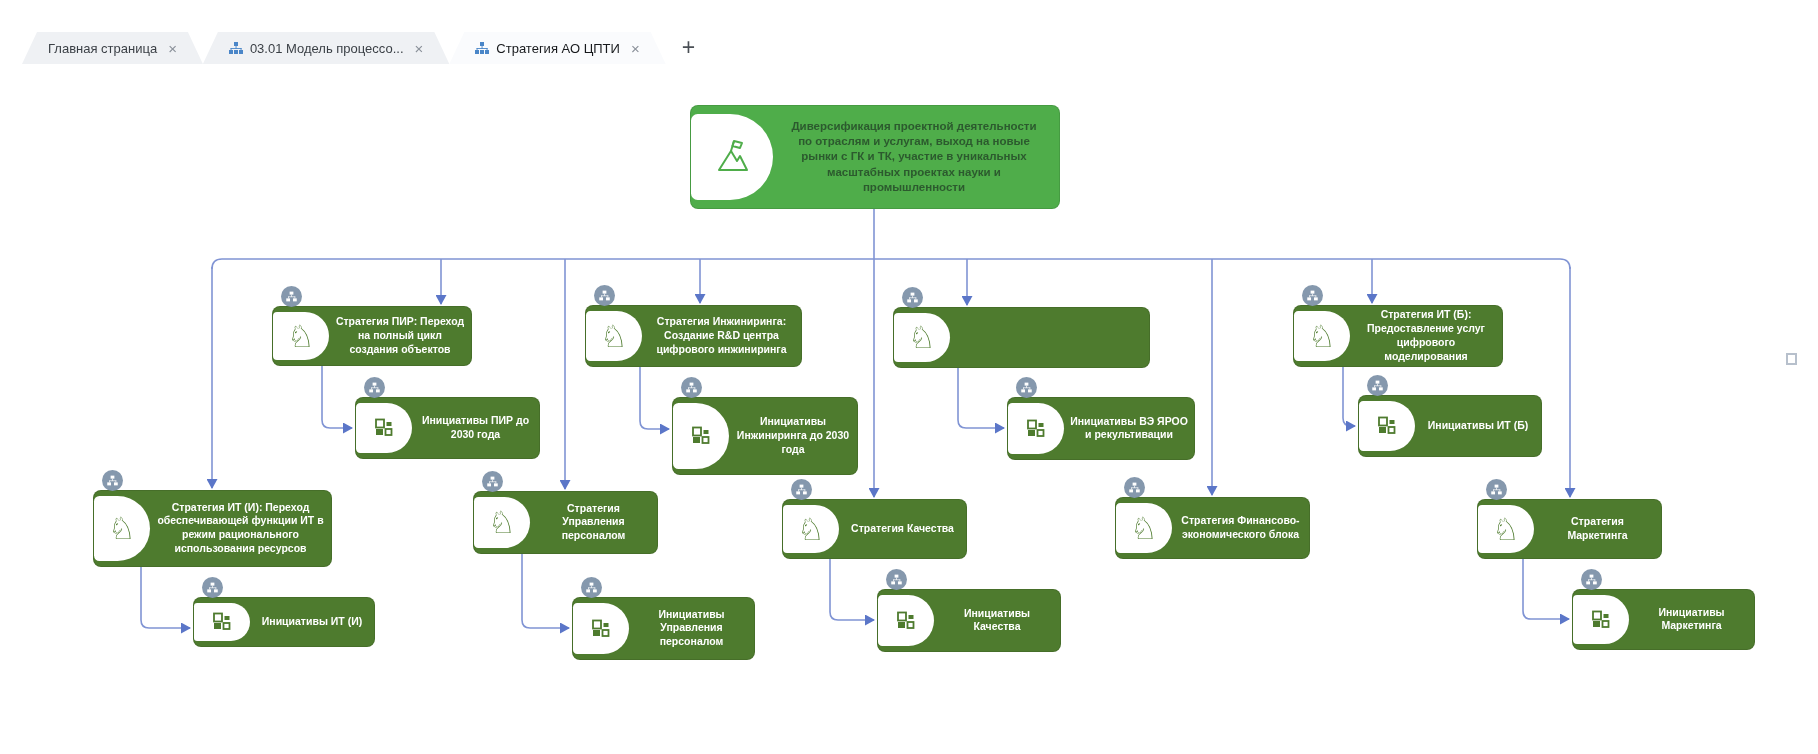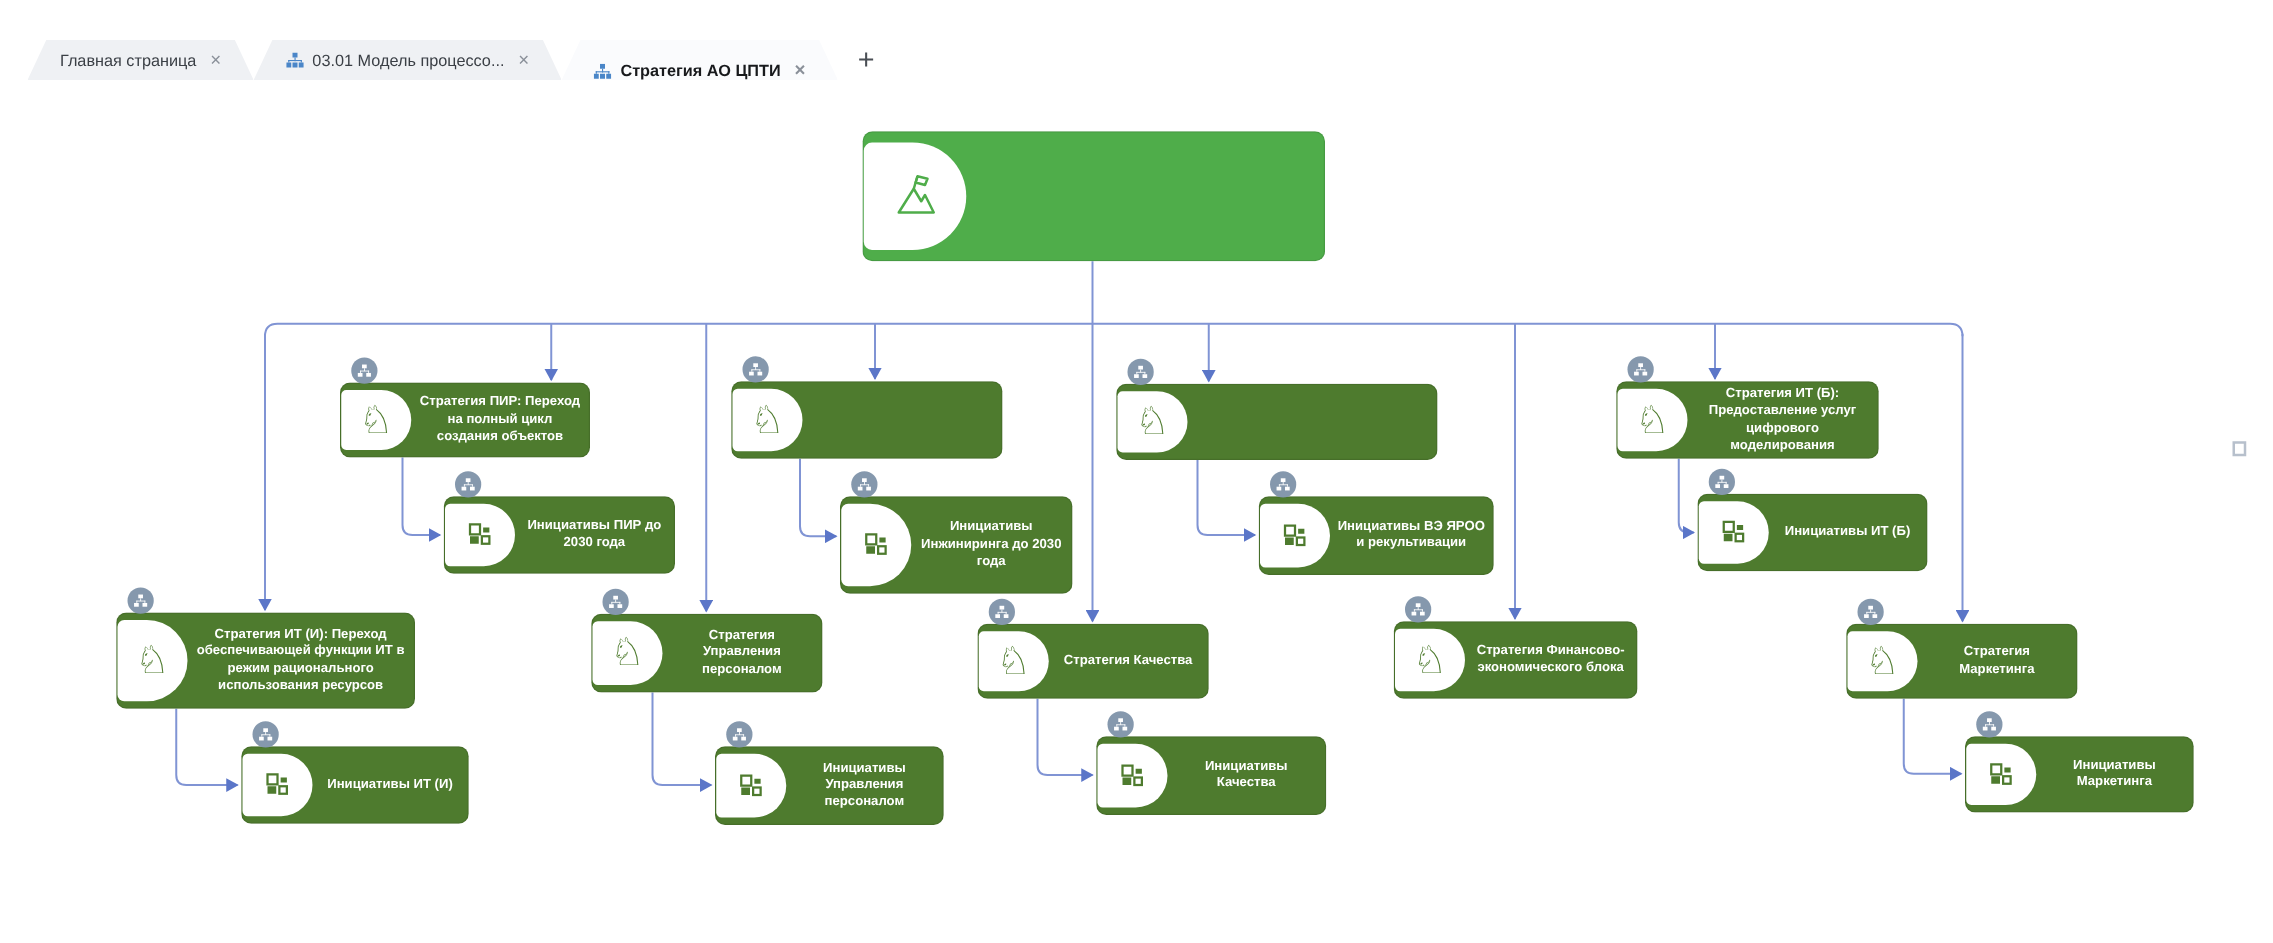--- a/index.html
+++ b/index.html
@@ -4,21 +4,21 @@
 <style>
   html,body{margin:0;padding:0;background:#fff;}
   #screen{position:relative;width:1818px;height:754px;background:#ffffff;overflow:hidden;
           font-family:"Liberation Sans",sans-serif;margin-top:22px;}
   
   .tabbar{position:absolute;left:0;top:0;width:100%;height:42px;background:#ffffff;
           display:flex;align-items:flex-end;padding-left:22px;box-sizing:border-box;}
   .tab{height:32px;display:flex;align-items:center;gap:7px;padding:0 26px;
        background:#eff1f4;clip-path:polygon(15px 0, calc(100% - 15px) 0, 100% 100%, 0 100%);
        font-size:13px;color:#3a3f45;white-space:nowrap;cursor:default;}
-  .tab.active{background:#fafbfd;font-weight:bold;color:#17191c;align-items:flex-end;}
+  .tab.active{background:#fafbfd;font-weight:normal;color:#17191c;}
   .tab-close{font-size:15px;color:#8a9099;margin-left:4px;line-height:1;}
   .tab-icon{display:inline-flex;align-items:center;color:var(--tab_icon_blue,#4a86c8);}
   .newtab{margin-left:16px;margin-bottom:5px;font-size:23px;color:#4a4f55;line-height:1;}
   
   .node{position:absolute;background:var(--node_green,#4e7b2e);border-radius:8px;color:#fff;
         font-weight:700;font-size:10.5px;box-sizing:border-box;border:1px solid rgba(0,0,0,.10);}
   .node .txt{position:absolute;left:62px;right:6px;top:50%;transform:translateY(-50%);
              text-align:center;line-height:1.32;}
   .capsule{position:absolute;left:0;top:5px;bottom:5px;width:56px;background:#fff;
            border-radius:6px 36px 36px 6px;display:flex;align-items:center;justify-content:center;
@@ -117,20 +117,21 @@
   </svg>
 
   <div class="node goal" style="left:690px;top:83px;width:370px;height:104px">
     <div class="capsule">
       <svg width="42" height="42" viewBox="0 0 42 42" fill="none" stroke="currentColor" stroke-width="2" stroke-linejoin="round">
         <path d="M8 34 L20 15 L26 25 L29 20 L36 34 Z"></path>
         <path d="M20 15 L23 5"></path>
         <path d="M23 5 L31 7 L29 12 L21.5 10 Z"></path>
       </svg>
     </div>
+    <div class="txt">Диверсификация проектной деятельности по отраслям и услугам, выход на новые рынки с ГК и ТК, участие в уникальных масштабных проектах науки и промышленности</div>
   </div>
 
   <div class="node" style="left:272px;top:284px;width:200px;height:60px">
     <div class="badge">
       <svg width="15" height="15" viewBox="0 0 20 20">
           <g fill="#fff">
         <rect x="7.5" y="3.5" width="5" height="4"></rect>
             <rect x="9.6" y="7.5" width="0.9" height="3"></rect>
         <rect x="5.5" y="10" width="9.5" height="0.9"></rect>
             <rect x="5.5" y="10" width="0.9" height="2.5"></rect>
@@ -156,20 +157,21 @@
             <rect x="5.5" y="10" width="0.9" height="2.5"></rect>
         <rect x="14.1" y="10" width="0.9" height="2.5"></rect>
             <rect x="3" y="12.5" width="5" height="4"></rect>
         <rect x="12" y="12.5" width="5" height="4"></rect>
           </g>
         </svg>
     </div>
     <div class="capsule">
         <span class="knight">♘</span>
       </div>
+    <div class="txt">Стратегия Инжиниринга: Создание R&amp;D центра цифрового инжиниринга</div>
   </div>
 
   <div class="node" style="left:893px;top:285px;width:257px;height:61px">
     <div class="badge">
       <svg width="15" height="15" viewBox="0 0 20 20">
           <g fill="#fff">
         <rect x="7.5" y="3.5" width="5" height="4"></rect>
             <rect x="9.6" y="7.5" width="0.9" height="3"></rect>
         <rect x="5.5" y="10" width="9.5" height="0.9"></rect>
             <rect x="5.5" y="10" width="0.9" height="2.5"></rect>
@@ -413,21 +415,21 @@
         <rect x="12" y="12.5" width="5" height="4"></rect>
           </g>
         </svg>
     </div>
     <div class="capsule">
         <span class="knight">♘</span>
       </div>
     <div class="txt">Стратегия Маркетинга</div>
   </div>
 
-  <div class="node" style="left:193px;top:575px;width:182px;height:62px">
+  <div class="node" style="left:193px;top:575px;width:182px;height:50px">
     <div class="badge">
       <svg width="15" height="15" viewBox="0 0 20 20">
           <g fill="#fff">
         <rect x="7.5" y="3.5" width="5" height="4"></rect>
             <rect x="9.6" y="7.5" width="0.9" height="3"></rect>
         <rect x="5.5" y="10" width="9.5" height="0.9"></rect>
             <rect x="5.5" y="10" width="0.9" height="2.5"></rect>
         <rect x="14.1" y="10" width="0.9" height="2.5"></rect>
             <rect x="3" y="12.5" width="5" height="4"></rect>
         <rect x="12" y="12.5" width="5" height="4"></rect>

